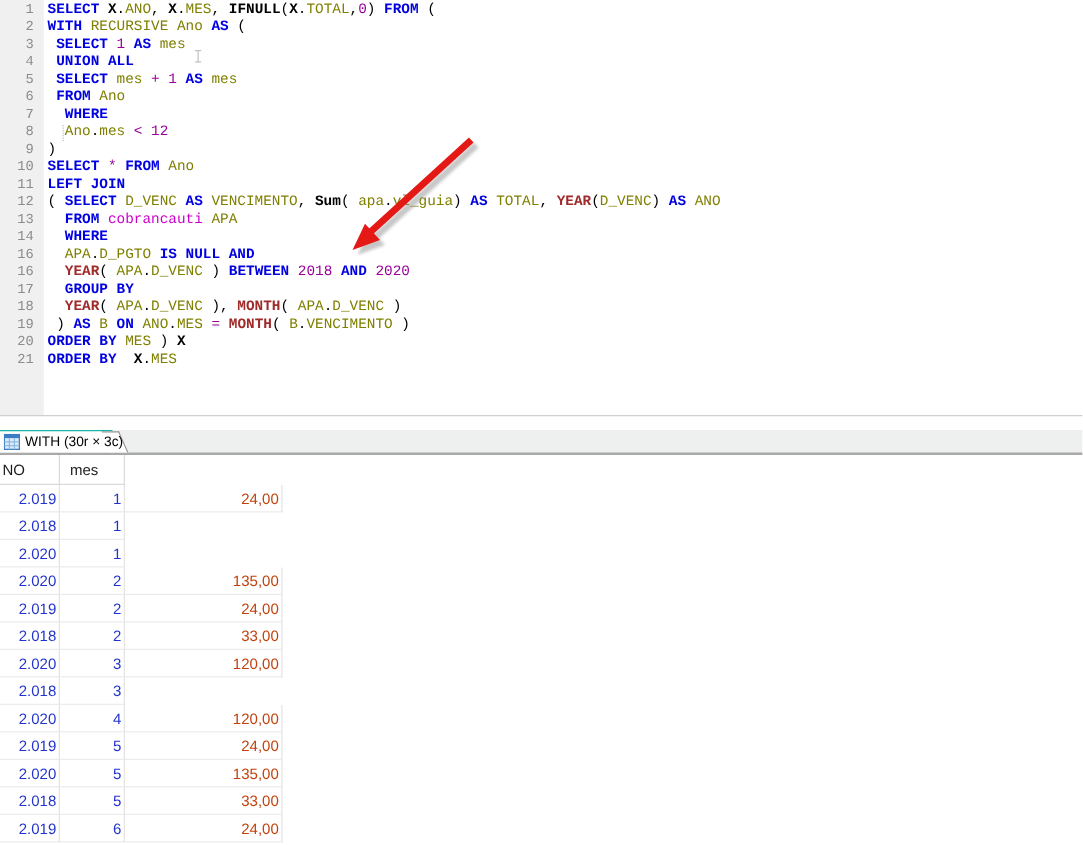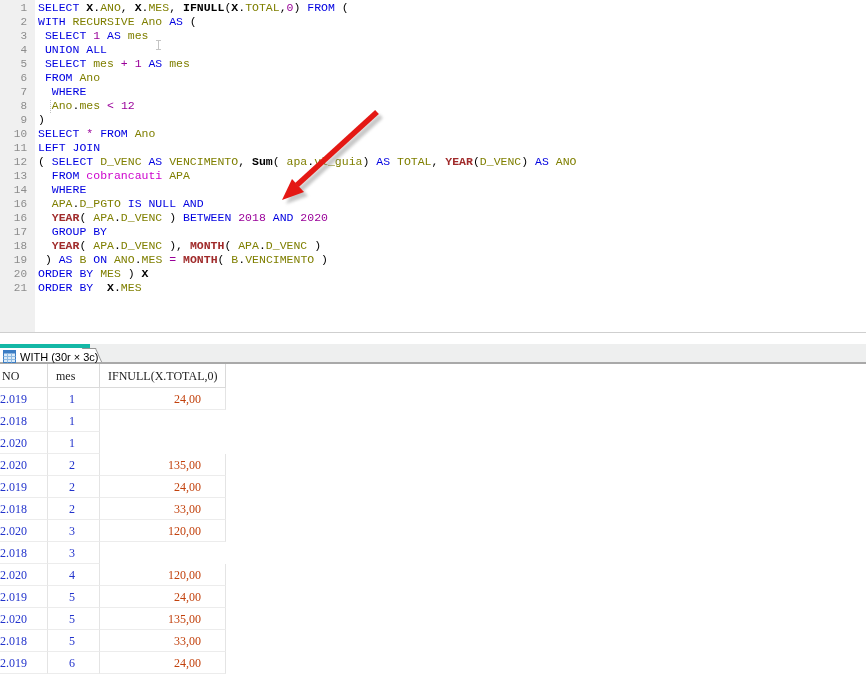--- a/index.html
+++ b/index.html
@@ -9,55 +9,55 @@
 
   
   .editor{position:absolute;left:0;top:0;width:866px;height:333px;background:#fff;
           border-bottom:1px solid #cfcfcf;box-sizing:border-box;}
   .gutter{position:absolute;left:0;top:0;width:35px;height:332px;background:#f0f0f0;
           box-sizing:border-box;padding:1px 8px 0 0;text-align:right;
           font-family:"Liberation Mono", monospace;font-size:11px;line-height:14px;color:#8c8c8c;}
   .code{position:absolute;left:38px;top:1px;font-family:"Liberation Mono", monospace;
         font-size:11.5px;line-height:14px;white-space:pre;color:#000;}
   .cline{height:14px;}
-  .tok-kw{color:#0000e0;font-weight:normal;}
+  .tok-kw{color:#0000e0;font-weight:bold;}
   .tok-id{color:#7f7f00;text-align:right;}
   .tok-num{color:#990099;}
   .tok-fn{color:#000000;font-weight:bold;}
   .tok-dt{color:#a02b2b;font-weight:bold;}
   .tok-tbl{color:#cc00cc;}
   .tok-pl{color:#000000;}
   .indent-guide{position:absolute;left:50px;top:100px;height:13px;width:0;
                 border-left:1px dotted #c0c0c0;}
   .ibeam{position:absolute;left:155px;top:39px;width:7px;height:12px;}
   .ibeam::before{content:"";position:absolute;left:3px;top:1px;bottom:1px;width:1px;background:#c4c4c4;}
   .ibeam::after{content:"";position:absolute;left:1px;right:1px;top:1px;height:1px;background:#c4c4c4;
                 box-shadow:0 9px 0 #c4c4c4;}
   .arrow{position:absolute;left:0;top:0;width:866px;height:333px;pointer-events:none;}
 
   
   .tabbar{position:absolute;left:0;top:344px;width:866px;height:18px;background:#eeefef;
           border-bottom:2px solid #a9a9a9;}
   .tab{position:absolute;left:0;top:0;width:90px;height:18px;background:#ffffff;
-       border-top:4px solid #14b8a6;box-sizing:border-box;}
+       border-top:1px solid #14b8a6;box-sizing:border-box;}
   .tab::after{content:"";position:absolute;right:-9px;top:0;width:14px;height:100%;
        background:#ffffff;border-right:1px solid #949494;border-top:1px solid #949494;
        transform:skewX(24deg);box-sizing:border-box;}
   .tabicon{position:absolute;left:3px;top:2px;}
   .tablabel{position:absolute;left:20px;top:0;line-height:18px;font-size:11px;color:#000;white-space:nowrap;z-index:2;}
 
   
-  .grid{position:absolute;left:0;top:364px;width:866px;height:312px;background:#fff;font-family:Liberation Serif, serif;}
+  .grid{position:absolute;left:0;top:364px;width:866px;height:312px;background:#fff;}
   .grid-header{display:flex;width:226px;height:24px;}
   .gh{box-sizing:border-box;border-right:1px solid #dadada;border-bottom:1px solid #dadada;
       font-size:12px;color:#1c1c1c;padding:5px 0 0 8px;white-space:nowrap;overflow:hidden;background:#fff;}
   .gh:first-child{padding-left:2px;}
   .row{display:flex;width:226px;height:22px;}
   .cell{box-sizing:border-box;border-right:1px solid #e4e4e4;border-bottom:1px solid #ececec;
-        font-size:12px;text-align:right;padding:4px 24px 0 0;white-space:nowrap;}
+        font-size:12px;text-align:right;padding:4px 2px 0 0;white-space:nowrap;}
   .c0,.c1{color:#2233cc;}
   .c2{color:#c2410c;}
   .w0{width:48px;} .w1{width:52px;} .w2{width:126px;}
 </style>
 </head>
 <body>
 
 <div class="screen">
 
   <div class="editor">
@@ -115,21 +115,20 @@
         <line x1="0.5" y1="9.5" x2="12.5" y2="9.5" stroke="#8fbbe2"></line>
       </svg>
       <span class="tablabel">WITH (30r × 3c)</span>
     </div>
   </div>
 
   <div class="grid">
     <div class="grid-header" id="ghead">
         <div class="gh w0">NO</div>
         <div class="gh w1">mes</div>
-        <div class="gh w2">IFNULL(X.TOTAL,0)</div>
       </div>
     <div class="grid-body" id="gbody">
         <div class="row">
           <div class="cell w0 c0">2.019</div>
           <div class="cell w1 c1">1</div>
           <div class="cell w2 c2">24,00</div>
         </div>
         <div class="row">
           <div class="cell w0 c0">2.018</div>
           <div class="cell w1 c1">1</div>

